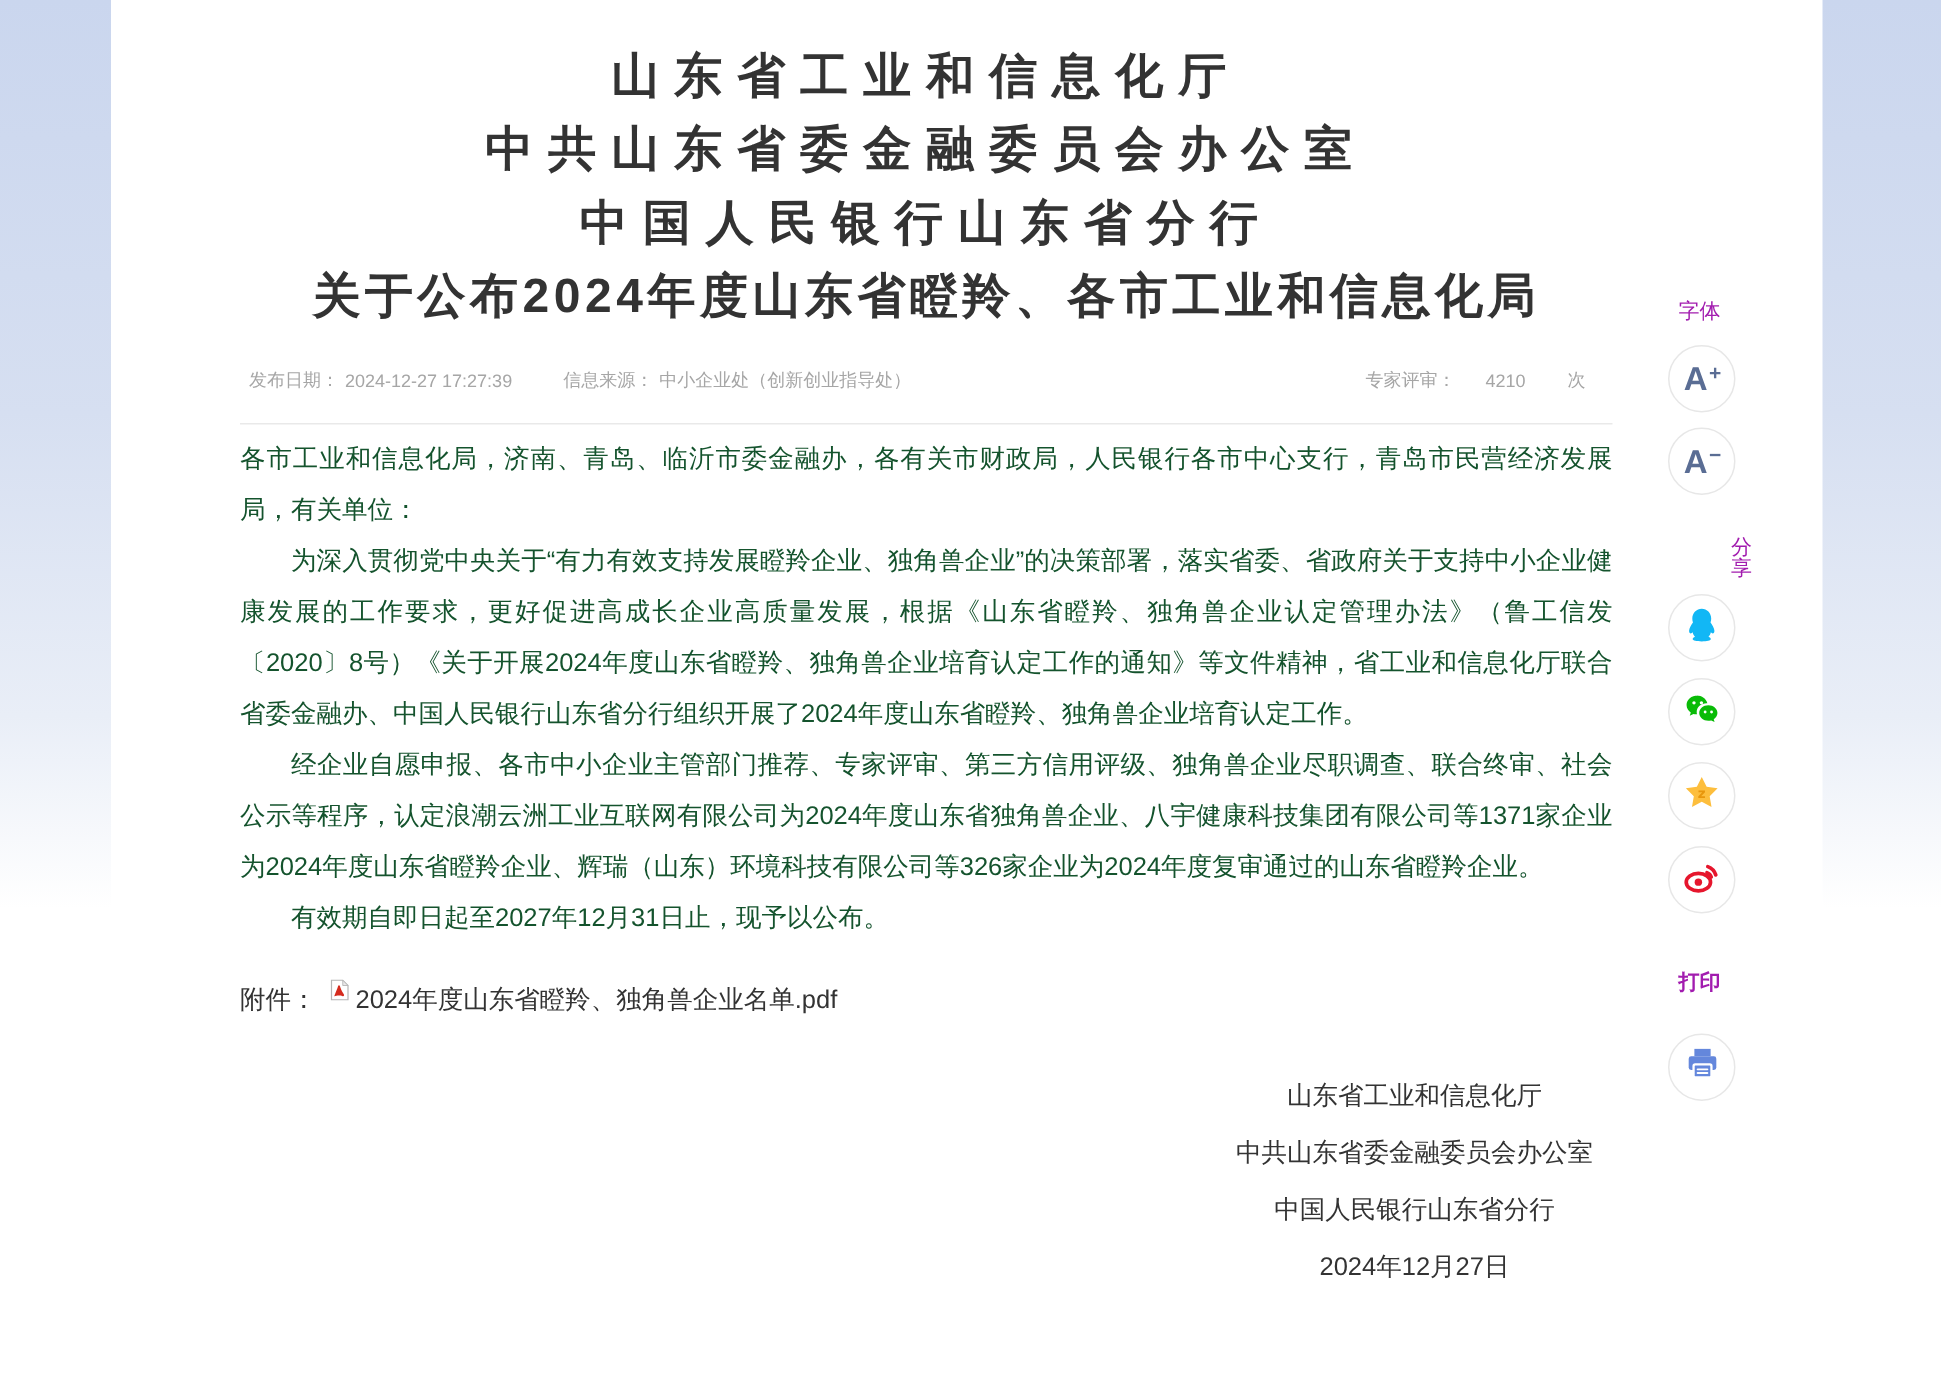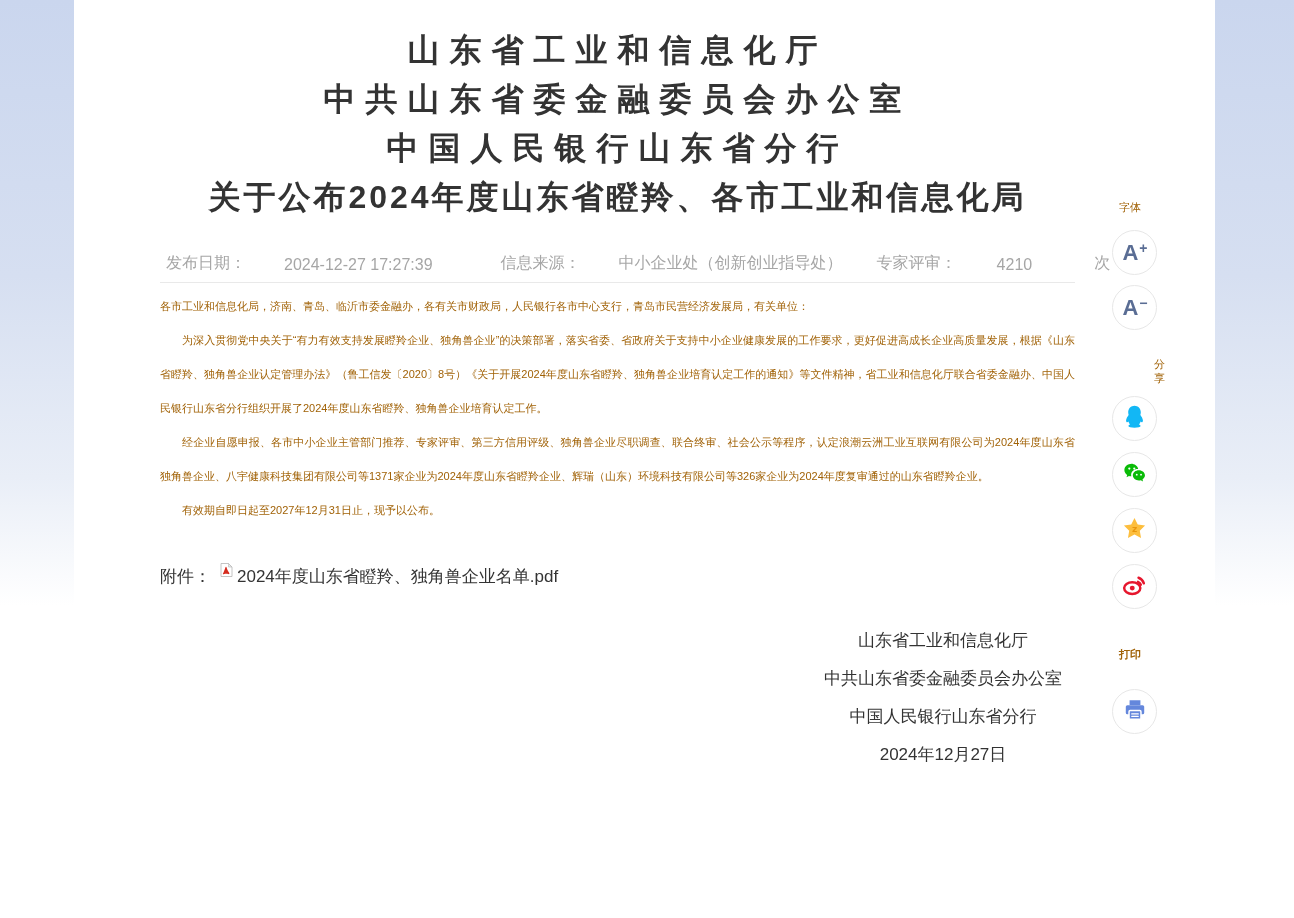--- a/index.html
+++ b/index.html
@@ -14,45 +14,45 @@
 
   .title { padding-top:26px; }
   .title-line {
     font-size:32px; font-weight:bold; color:#333333; text-align:center;
     line-height:49px; letter-spacing:10px;
   }
   .title-line.last { letter-spacing:3px; }
 
   .meta {
     margin-top:11px; height:50px; padding:0 10px 8px 6px;
-    display:flex; align-items:flex-end;
+    display:flex; align-items:center;
     border-bottom:1px solid #e9e9e9;
-    color:#a6a6a6; font-size:16px; white-space:nowrap;gap:34px;
+    color:#a6a6a6; font-size:12px; white-space:nowrap;
   }
   .meta .val { margin-left:4px; }
   .meta .src-label { margin-left:34px; }
   .meta .views { margin-left:auto; }
-  .meta .views-count { margin-left:6px; }
+  .meta .views-count { margin-left:20px; }
   .meta .views-unit { margin-left:28px; margin-right:8px; }
 
-  .body-text { margin-top:6px; font-size:11px; color:#a16207; line-height:34px; text-align:justify; }
+  .body-text { margin-top:6px; font-size:17px; color:#14532d; line-height:34px; text-align:justify; }
   .body-text p { margin:0; }
   .body-text p.indent { text-indent:2em; }
 
-  .attachment { margin-top:32px; height:34px; font-size:17px; color:#333333; display:flex; align-items:center; }
+  .attachment { margin-top:20px; height:34px; font-size:17px; color:#333333; display:flex; align-items:center; }
   .attachment .pdf-ic { margin:0 3px 7px 7px; flex:0 0 auto; }
   .attachment a { color:#333333; text-decoration:none; cursor:pointer; }
 
   .signature {
     margin:29px -8px 0 auto; width:280px; text-align:center;
     font-size:17px; color:#333333; line-height:38px;
   }
 
   .sidebar { position:absolute; left:1110px; top:200px; width:52px; }
-  .side-label { font-size:11px; color:#a16207; line-height:14px; margin:0 0 0 9px; }
+  .side-label { font-size:14px; color:#a21caf; line-height:14px; margin:0 0 0 9px; }
   .side-label.fontlbl { margin-bottom:16px; }
   .side-label.sharelbl { margin-top:27px; margin-bottom:11px;margin-left:44px; }
   .side-label.printlbl { margin-top:38px; margin-bottom:28px;font-weight:bold; }
   .circle-btn {
     width:45px; height:45px; margin:0 0 10px 2px;
     border:1px solid #e7e7e7; border-radius:50%; background:#fff;
     display:flex; align-items:center; justify-content:center; cursor:pointer;
   }
   .share-btn { margin-bottom:11px; }
   .font-btn { color:#5a6d94; font-weight:bold; font-size:22px; line-height:1; }

